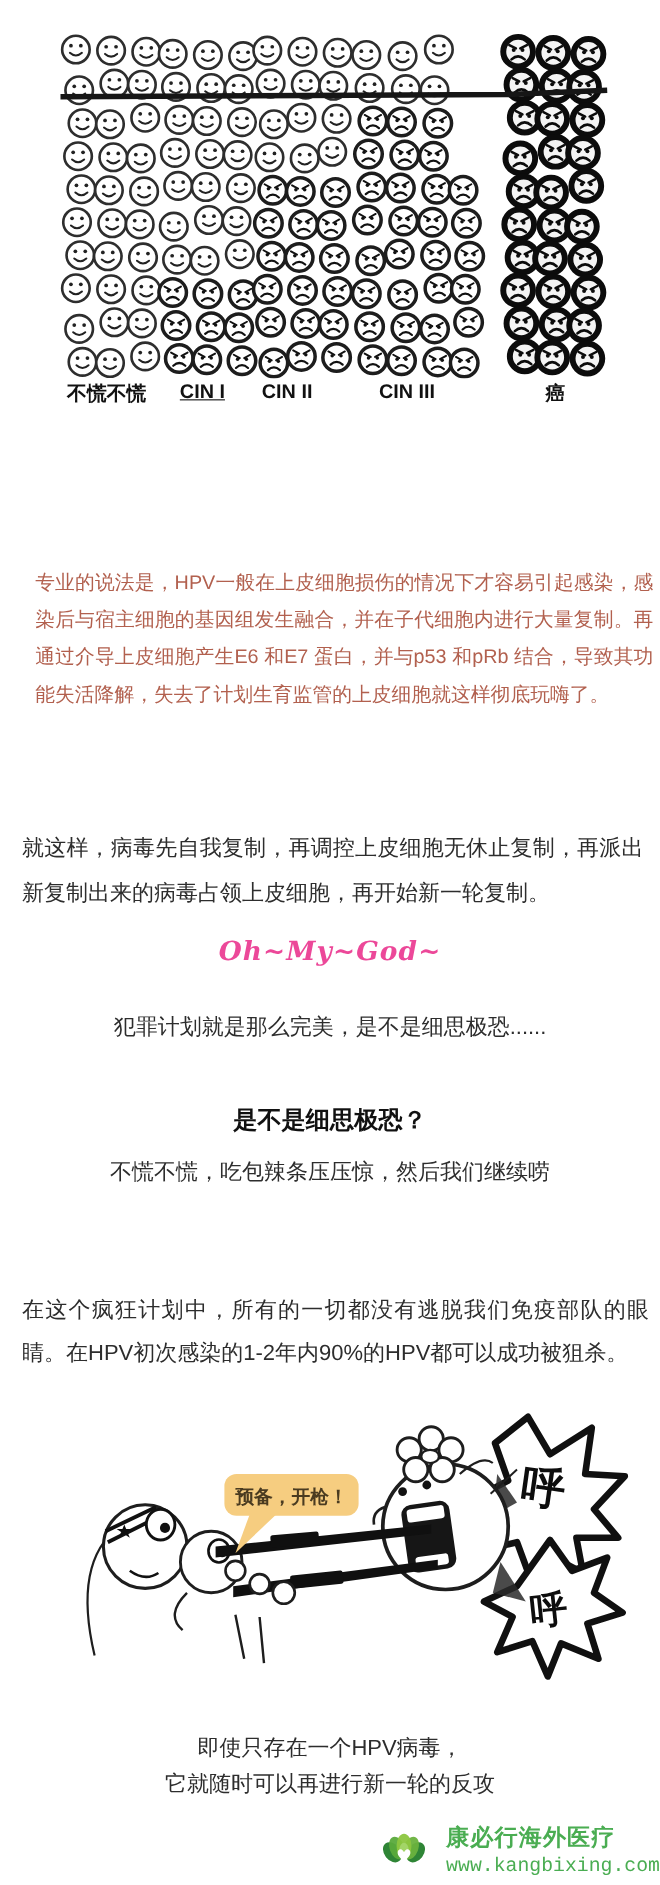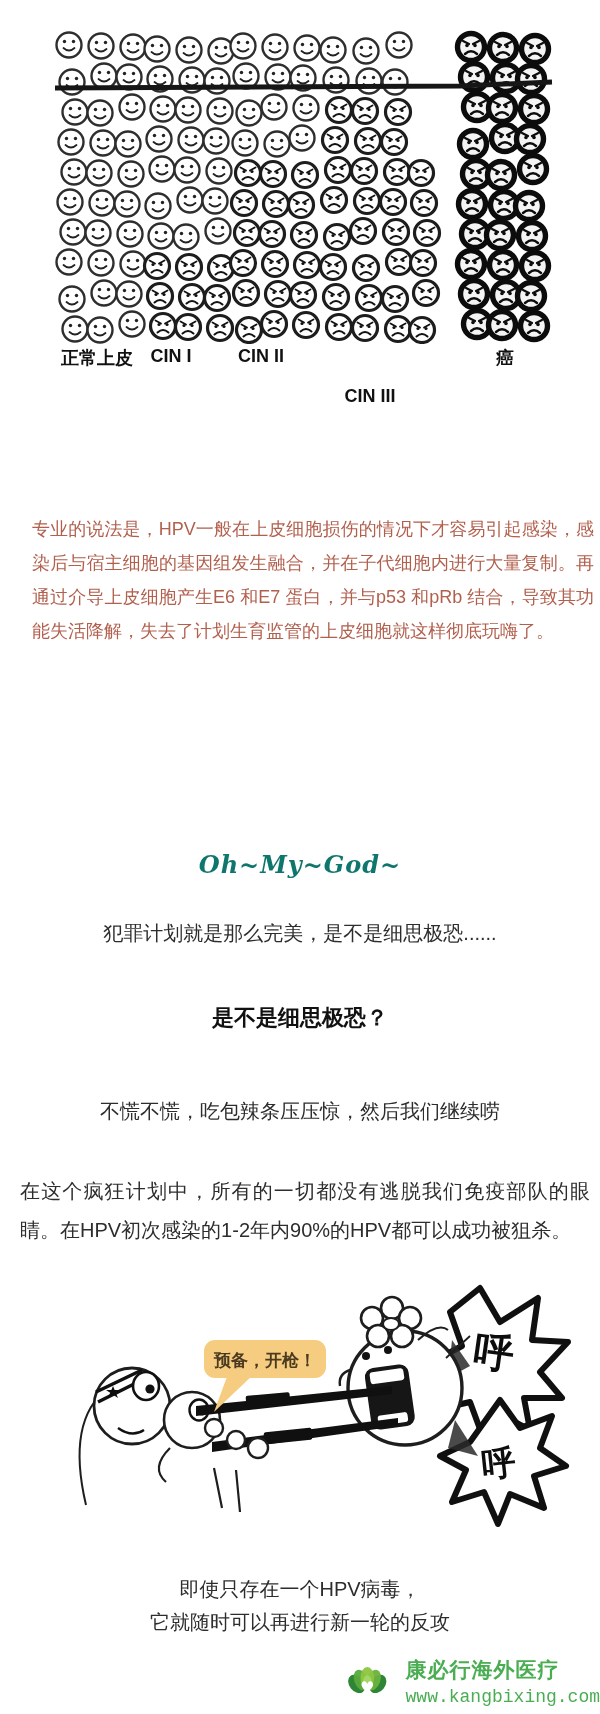--- a/index.html
+++ b/index.html
@@ -52,25 +52,25 @@
   .para-replication{top:731px;left:20px;width:565px;}
   .para-immune{top:1152px;left:20px;width:570px;line-height:39px;}
 
   .oh-my-god{
     top:850px;
     font-family:"DejaVu Serif","Liberation Serif",serif;
     font-style:italic;
     font-weight:600;
     font-size:24px;
     letter-spacing:1px;
-    color:#0f766e;
+    color:#ec4899;
   }
   .perfect-crime{top:920px;font-size:20px;color:var(--body-text);}
   .heading-scary{top:1003px;font-size:22px;font-weight:bold;color:#111;margin:0;text-align:center;}
-  .snack-line{top:1098px;font-size:20px;color:var(--body-text);}
+  .snack-line{top:1052px;font-size:20px;color:var(--body-text);}
 
   .closing{font-size:20px;color:var(--body-text);line-height:30px;}
   .closing-1{top:1574px;}
   .closing-2{top:1607px;}
 
   
   .footer{
     position:absolute;
     left:345px;top:1648px;
     width:255px;height:66px;
@@ -279,28 +279,29 @@
         <use href="#cell-dark" xlink:href="#cell-dark" x="457" y="269" width="34" height="34"></use>
         <use href="#cell-dark" xlink:href="#cell-dark" x="489" y="270" width="34" height="34"></use>
         <use href="#cell-dark" xlink:href="#cell-dark" x="514" y="271" width="34" height="34"></use>
         <use href="#cell-dark" xlink:href="#cell-dark" x="460" y="299" width="34" height="34"></use>
         <use href="#cell-dark" xlink:href="#cell-dark" x="485" y="300" width="34" height="34"></use>
         <use href="#cell-dark" xlink:href="#cell-dark" x="517" y="301" width="34" height="34"></use>
       </g>
     <path d="M55 80 L460 78 L552 74" stroke="#161616" stroke-width="5" fill="none"></path>
   </svg>
 
-  <span class="diagram-label" style="left:97px;">正常上皮</span>
-  <span class="diagram-label" style="left:171px;">CIN I</span>
+  <span class="diagram-label" style="left:97px;">不慌不慌</span>
+  <span class="diagram-label" style="left:184px;text-decoration:underline;">CIN I</span>
   <span class="diagram-label" style="left:261px;">CIN II</span>
-  <span class="diagram-label" style="left:370px;margin-top:40px;">CIN III</span>
+  <span class="diagram-label" style="left:370px;">CIN III</span>
   <span class="diagram-label" style="left:505px;">癌</span>
 
   <p class="abs red-para">专业的说法是，HPV一般在上皮细胞损伤的情况下才容易引起感染，感染后与宿主细胞的基因组发生融合，并在子代细胞内进行大量复制。再通过介导上皮细胞产生E6 和E7 蛋白，并与p53 和pRb 结合，导致其功能失活降解，失去了计划生育监管的上皮细胞就这样彻底玩嗨了。</p>
 
+  <p class="abs body-para para-replication">就这样，病毒先自我复制，再调控上皮细胞无休止复制，再派出新复制出来的病毒占领上皮细胞，再开始新一轮复制。</p>
 
   <div class="abs center oh-my-god">Oh~My~God~</div>
 
   <div class="abs center perfect-crime">犯罪计划就是那么完美，是不是细思极恐......</div>
 
   <h2 class="abs center heading-scary">是不是细思极恐？</h2>
 
   <div class="abs center snack-line">不慌不慌，吃包辣条压压惊，然后我们继续唠</div>
 
   <p class="abs body-para para-immune">在这个疯狂计划中，所有的一切都没有逃脱我们免疫部队的眼睛。在HPV初次感染的1-2年内90%的HPV都可以成功被狙杀。</p>

